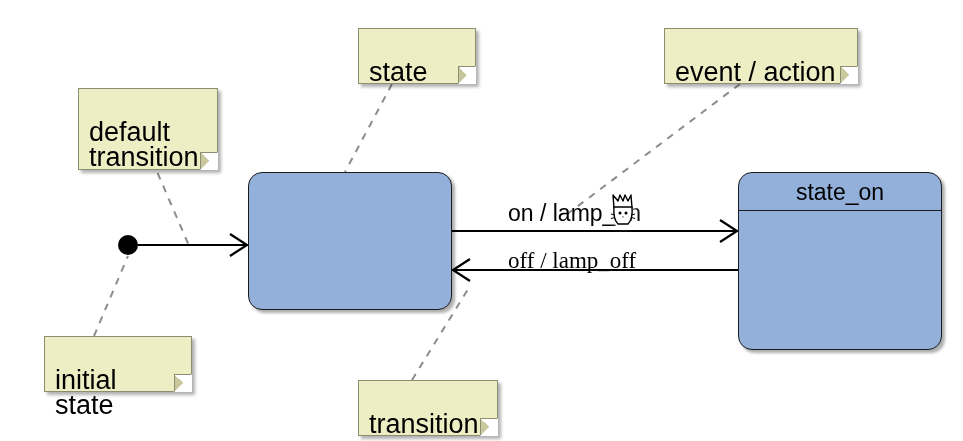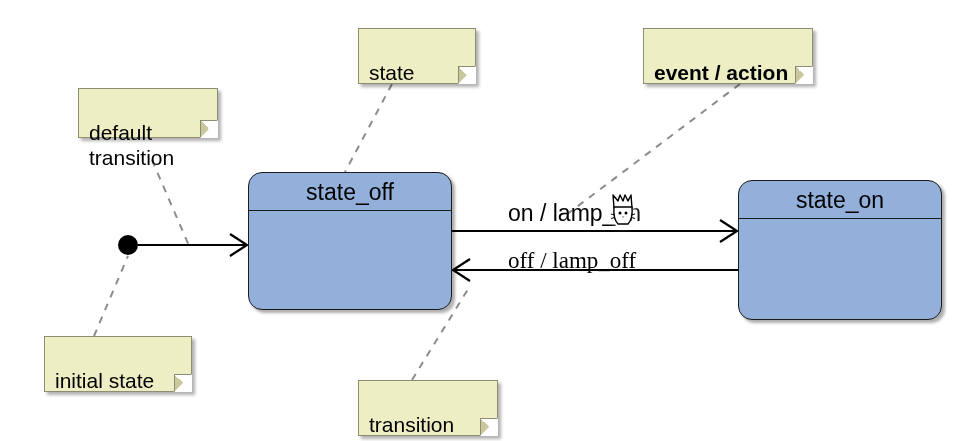--- a/index.html
+++ b/index.html
@@ -13,21 +13,21 @@
   #canvas{position:absolute;left:0;top:0;width:963px;height:441px;}
   #svg-layer{position:absolute;left:0;top:0;width:963px;height:441px;}
 
   
   .note{
     position:absolute;
     background:#edeec4;
     border:1px solid #8d8d72;
     box-sizing:border-box;
     color:#000;
-    font-size:21px;
+    font-size:27px;
     line-height:25px;
     padding:6px 9px 6px 10px;
     box-shadow:3px 3px 3px rgba(0,0,0,0.30);
     white-space:pre-line;
   }
   .note .fold{
     position:absolute;
     right:-1px;bottom:-1px;
     width:18px;height:18px;
     background:linear-gradient(225deg,#ffffff 0 50%,#c8c89c 50% 100%);
@@ -119,45 +119,44 @@
 
     <g>
       <line x1="738" y1="270" x2="453" y2="270" stroke="#000" stroke-width="2.2"></line>
       <polyline points="470,259 453,270 470,281" fill="none" stroke="#000" stroke-width="2.2"></polyline>
     </g>
   </svg>
 
   <div class="init-dot" style="left:118px;top:235px;"></div>
 
   <div class="state" style="left:248px;top:172px;width:204px;height:138px;">
-    <div class="state-title">state_off</div>
     <div class="state-body"></div>
   </div>
 
-  <div class="state" style="left:738px;top:172px;width:204px;height:140px;margin-top:8px;">
+  <div class="state" style="left:738px;top:172px;width:204px;height:178px;">
     <div class="state-title">state_on</div>
     <div class="state-body"></div>
   </div>
 
   <div class="edge-label" style="left:508px;top:200px;">on / lamp_on</div>
 
   <div class="edge-label" style="left:508px;top:248px;font-family:Liberation Serif, serif;">off / lamp_off</div>
 
-  <div class="note" style="left:78px;top:88px;width:140px;height:50px;">
+  <div class="note" style="left:78px;top:88px;width:140px;height:82px;">
     <span class="note-text">default
 transition</span>
     <span class="fold"></span>
   </div>
 
   <div class="note" style="left:358px;top:28px;width:118px;height:56px;">
     <span class="note-text">state</span>
     <span class="fold"></span>
   </div>
 
-  <div class="note" style="left:643px;top:28px;width:170px;height:56px;font-weight:bold;">
+  <div class="note" style="left:664px;top:28px;width:194px;height:56px;">
     <span class="note-text">event / action</span>
     <span class="fold"></span>
   </div>
 
   <div class="note" style="left:12px;top:336px;width:148px;height:56px;margin-left:32px;">
     <span class="note-text">initial state</span>
     <span class="fold"></span>
   </div>
 
   <div class="note" style="left:358px;top:380px;width:140px;height:56px;">

